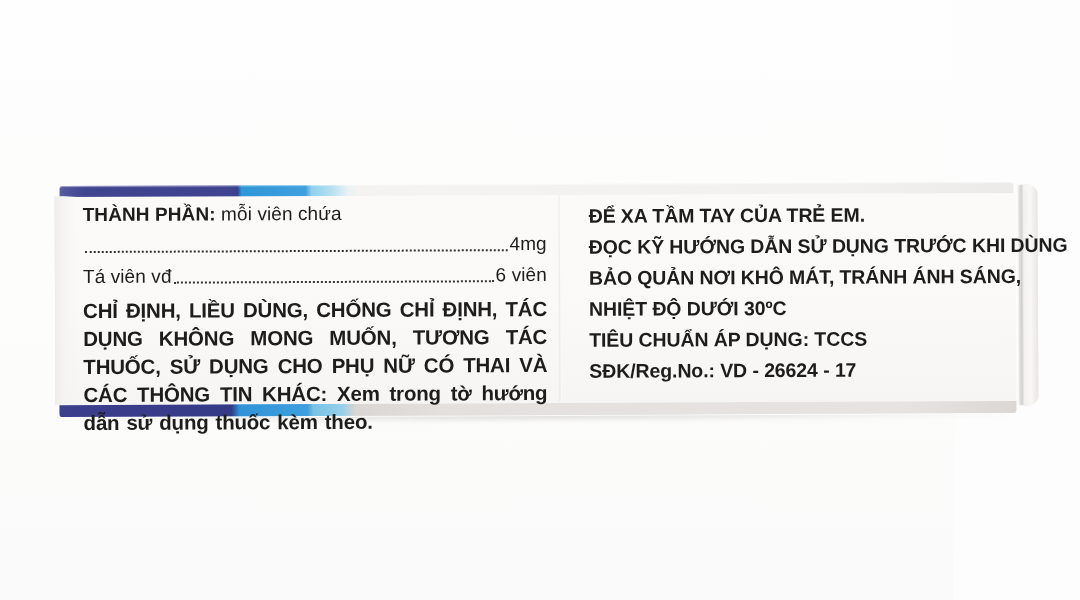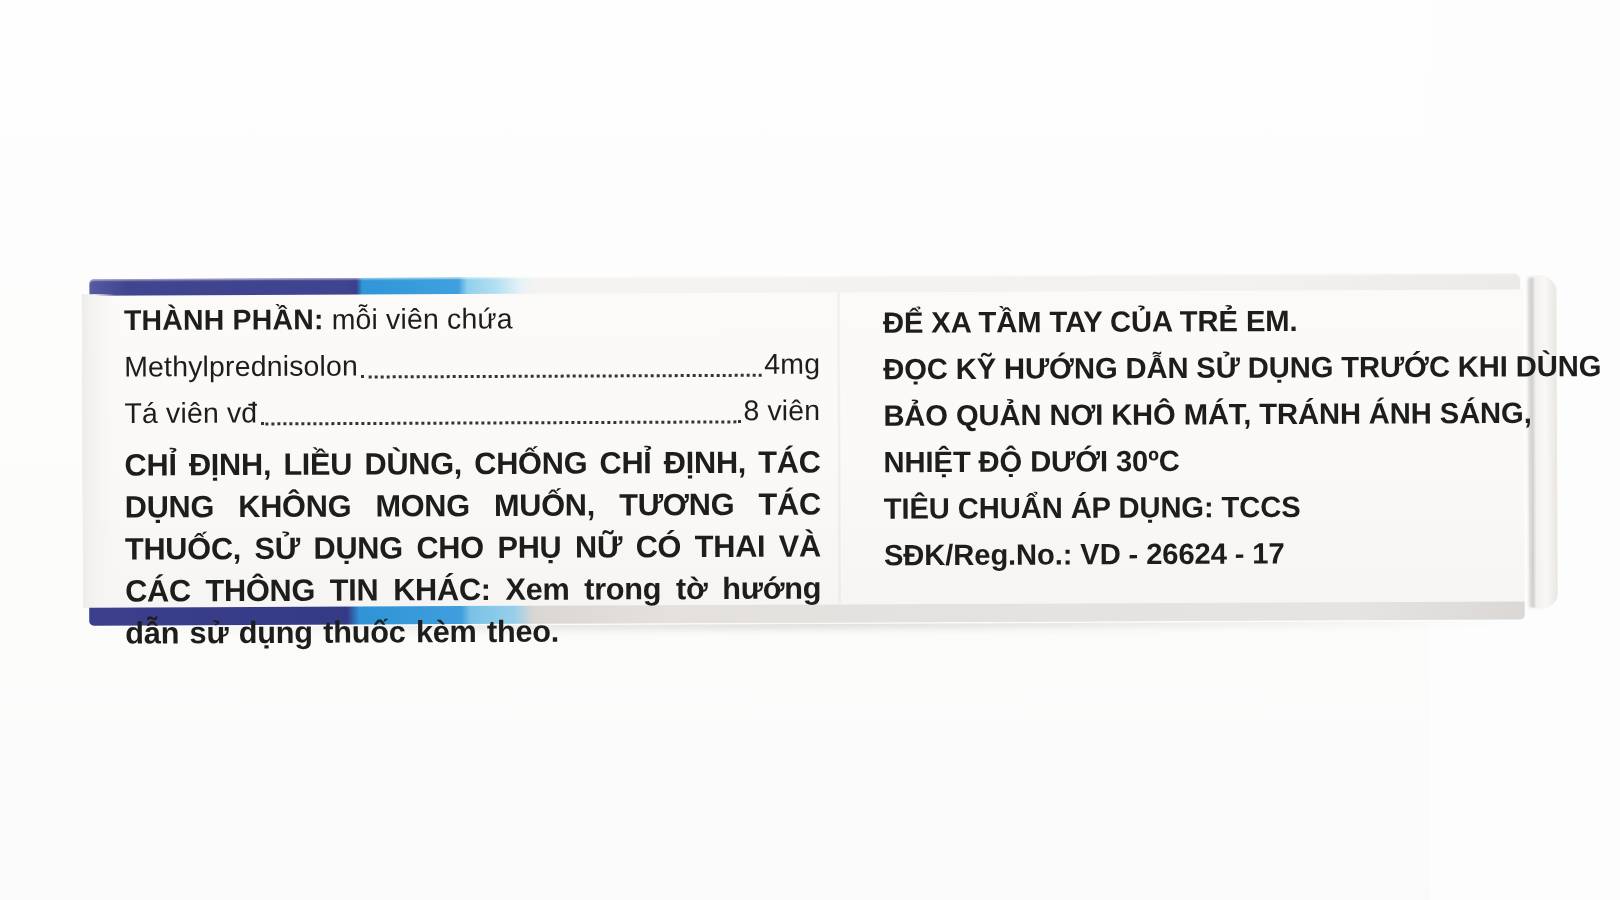--- a/index.html
+++ b/index.html
@@ -106,28 +106,27 @@
     <div class="box-crease"></div>
     <div class="box-right-flap"></div>
     <div class="box-bottom"></div>
 
     <div class="left-panel">
       <div class="comp-line">
         <span class="hd">THÀNH PHẦN:</span>
         <span>mỗi viên chứa</span>
       </div>
       <div class="dotrow">
-        <span>Methylprednisolon</span>
         <span class="leader"></span>
         <span>4mg</span>
       </div>
       <div class="dotrow">
         <span>Tá viên vđ</span>
         <span class="leader"></span>
-        <span>8 viên</span>
+        <span>6 viên</span>
       </div>
       <p class="indications"><span>CHỈ ĐỊNH, LIỀU DÙNG, CHỐNG CHỈ ĐỊNH, TÁC DỤNG KHÔNG MONG MUỐN, TƯƠNG TÁC THUỐC, SỬ DỤNG CHO PHỤ NỮ CÓ THAI VÀ CÁC THÔNG TIN KHÁC:</span>
         <span>Xem trong tờ hướng dẫn sử dụng thuốc kèm theo.</span></p>
     </div>
 
     <div class="right-panel">
       <div class="wline">ĐỂ XA TẦM TAY CỦA TRẺ EM.</div>
       <div class="wline">ĐỌC KỸ HƯỚNG DẪN SỬ DỤNG TRƯỚC KHI DÙNG</div>
       <div class="wline">BẢO QUẢN NƠI KHÔ MÁT, TRÁNH ÁNH SÁNG,</div>
       <div class="wline">NHIỆT ĐỘ DƯỚI 30ºC</div>

